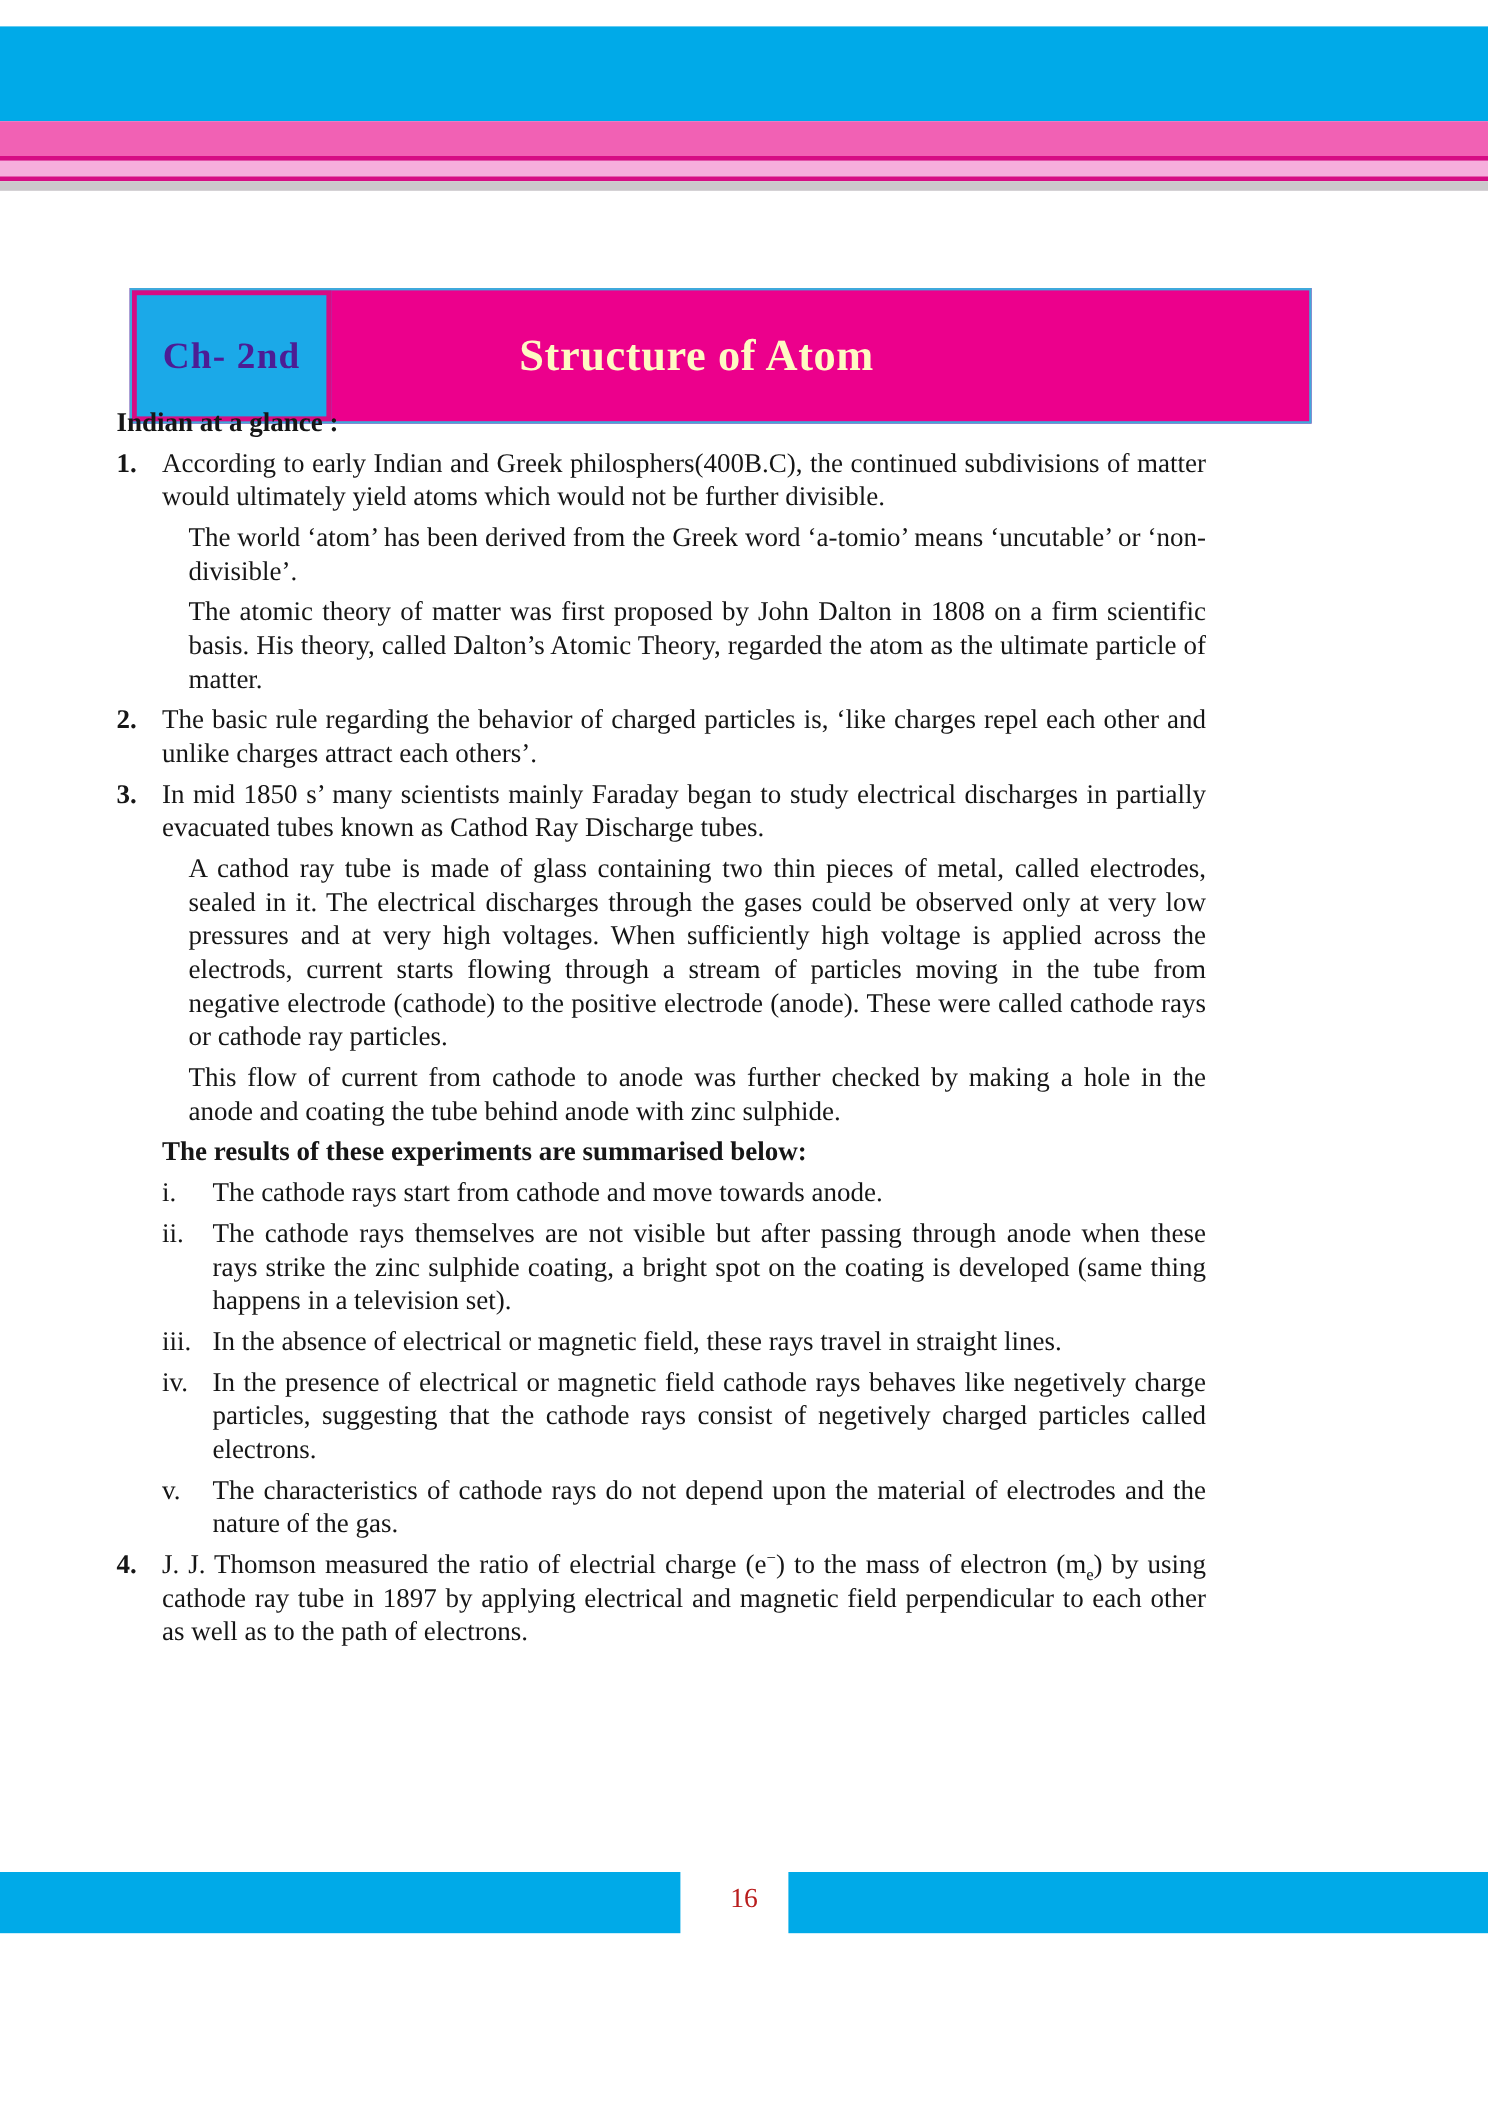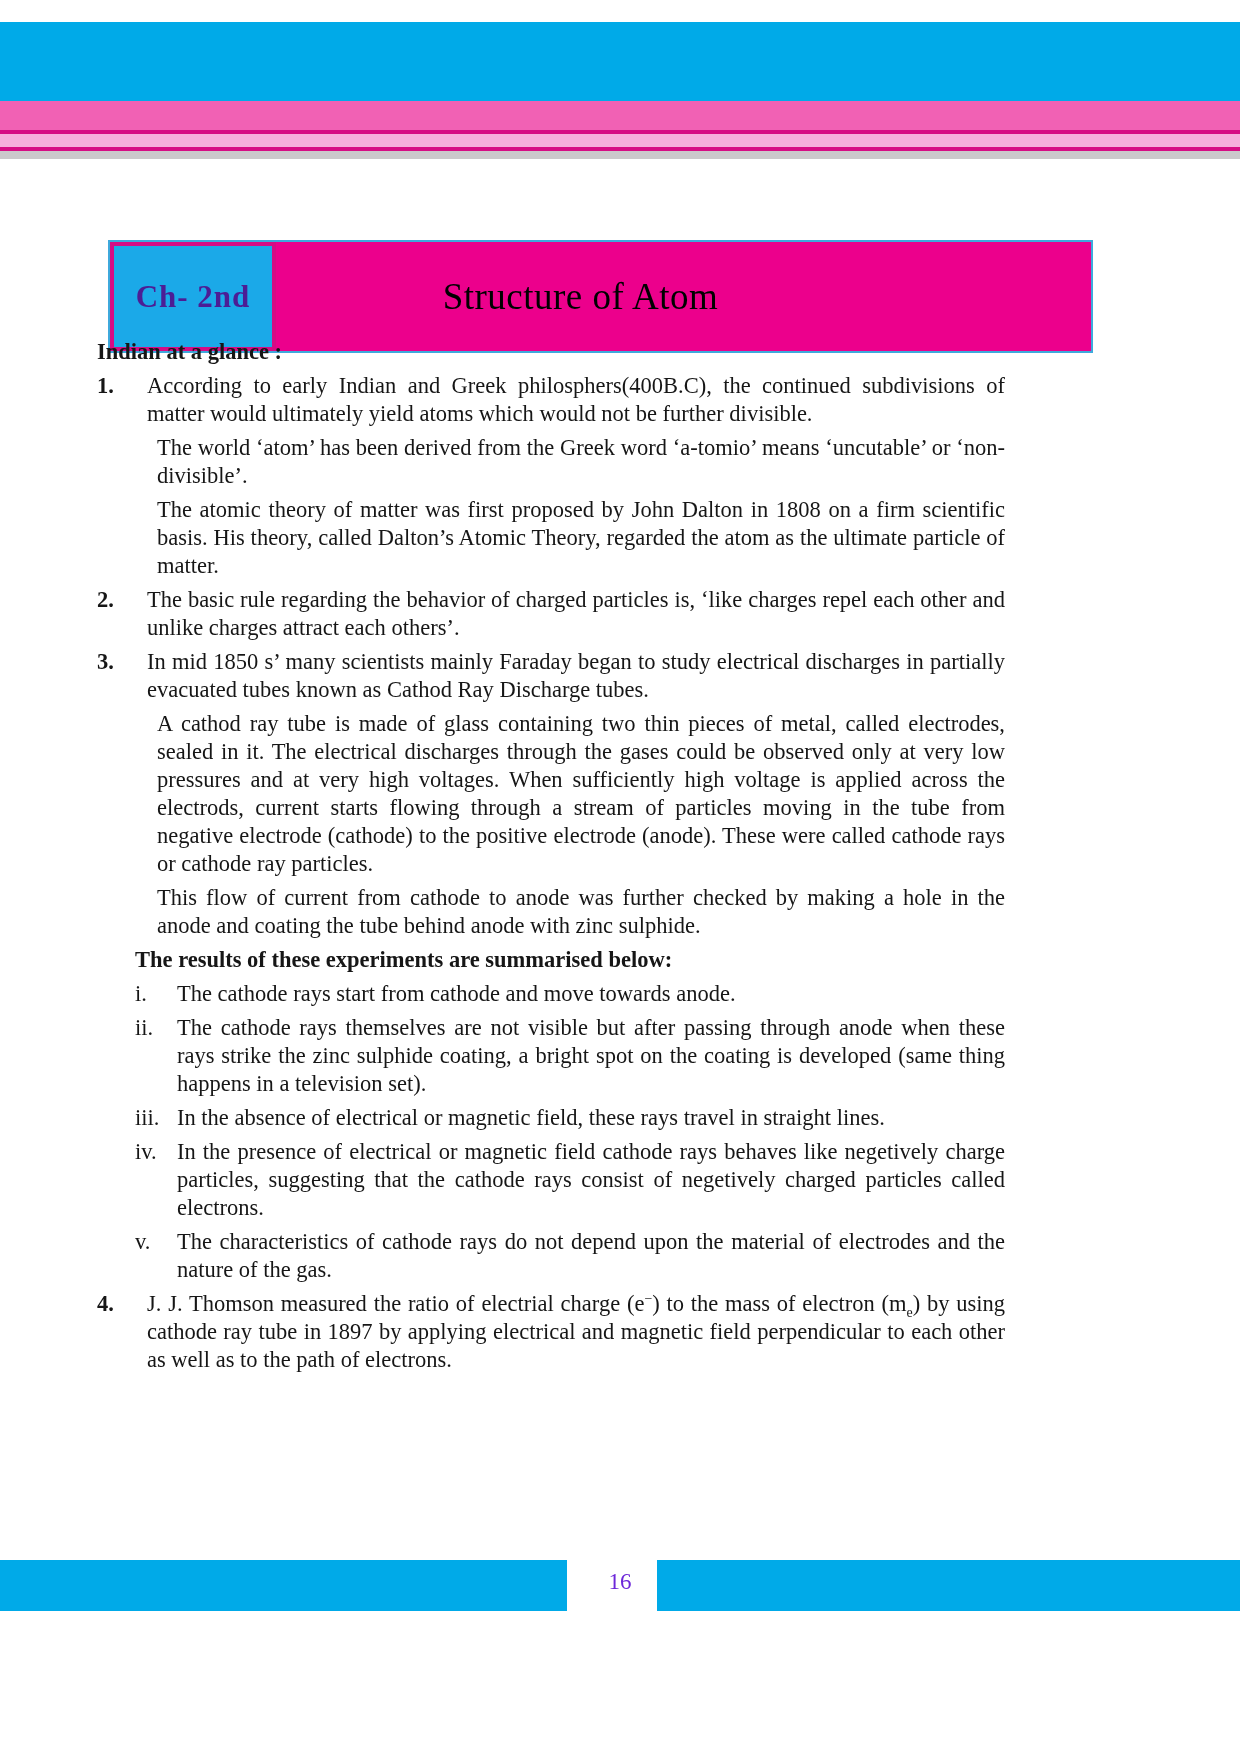--- a/index.html
+++ b/index.html
@@ -47,22 +47,22 @@
     font-weight: bold;
     font-size: 31px;
     letter-spacing: 1px;
   }
   .title-text {
     position: absolute;
     left: 0; right: 40px; top: 0; bottom: 0;
     display: flex;
     align-items: center;
     justify-content: center;
-    color: #000000;
-    font-weight: normal;
+    color: #fef9c3;
+    font-weight: bold;
     font-size: 37px;
     letter-spacing: 0.5px;
   }
 
   
   .content {
     position: absolute;
     left: 97px; top: 338px;
     width: 908px;
     font-size: 22.5px;
@@ -70,21 +70,21 @@
   }
   .glance {
     font-weight: bold;
     margin-bottom: 6px;
   }
   .item { display: flex; margin-bottom: 6px; }
   .item .num {
     flex: 0 0 38px;
     font-weight: bold;
   }
-  .item .body { flex: 1; text-align: justify; margin-left: 12px; }
+  .item .body { flex: 1; text-align: justify; }
 
   .para {
     margin-left: 60px;
     text-align: justify;
     margin-bottom: 6px;
   }
   .bold-para {
     margin-left: 38px;
     font-weight: bold;
     margin-bottom: 6px;
@@ -108,21 +108,21 @@
     top: 1560px; left: 657px; right: 0;
     height: 51px;
     background: #00AAE8;
   }
   .page-num {
     position: absolute;
     top: 1569px; left: 567px;
     width: 106px;
     text-align: center;
     font-size: 23px;
-    color: #6d28d9;
+    color: #b91c1c;
   }
 </style>
 </head>
 <body>
 
 <div class="band band-cyan"></div>
 <div class="band band-pink"></div>
 <div class="band band-mag1"></div>
 <div class="band band-lightpink"></div>
 <div class="band band-mag2"></div>

